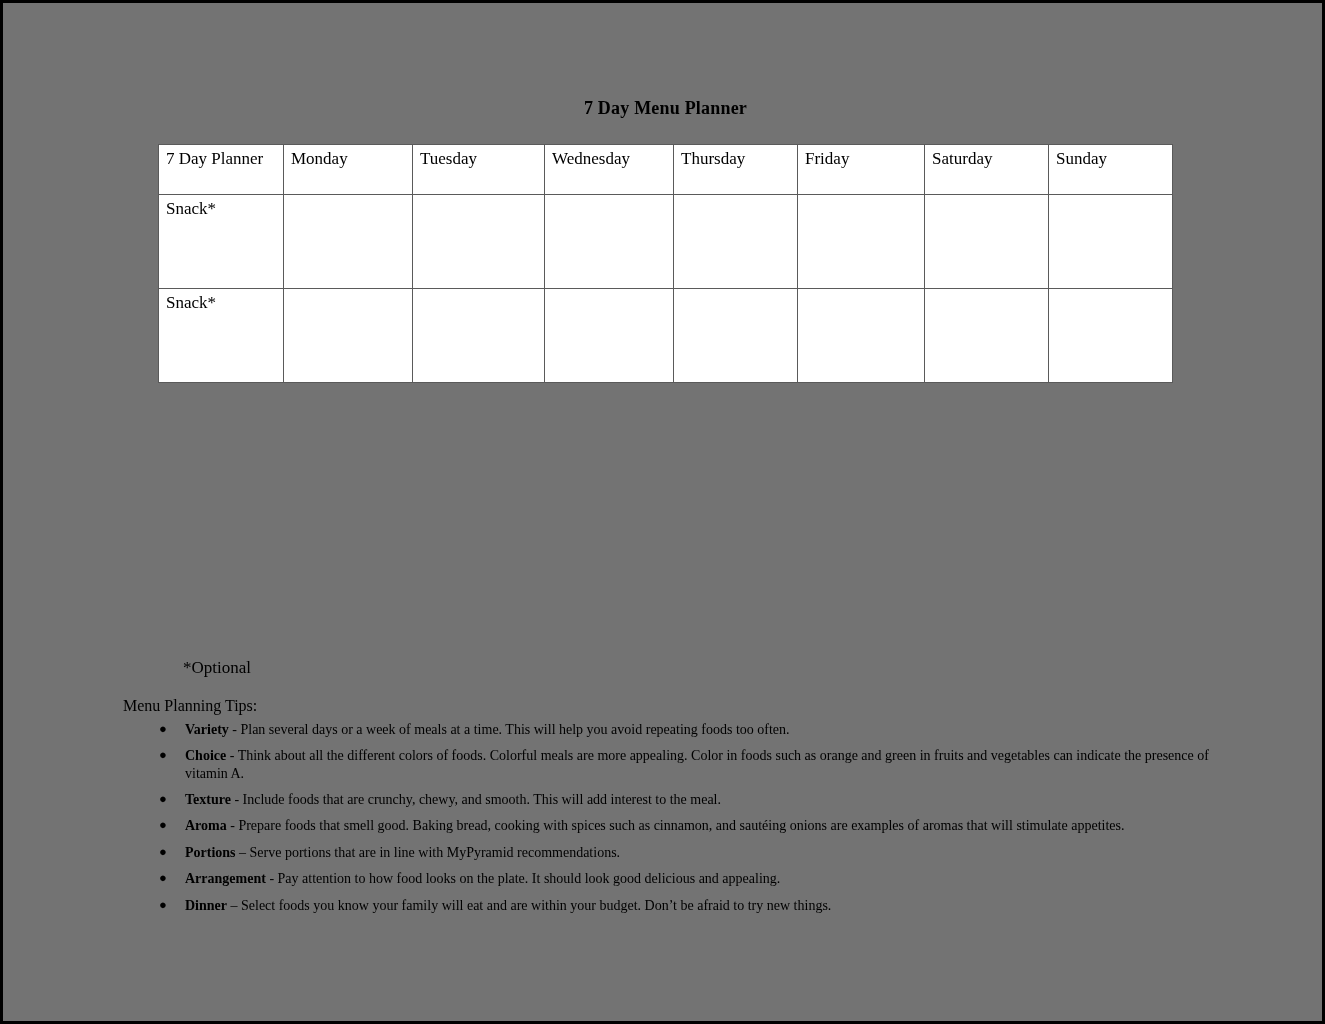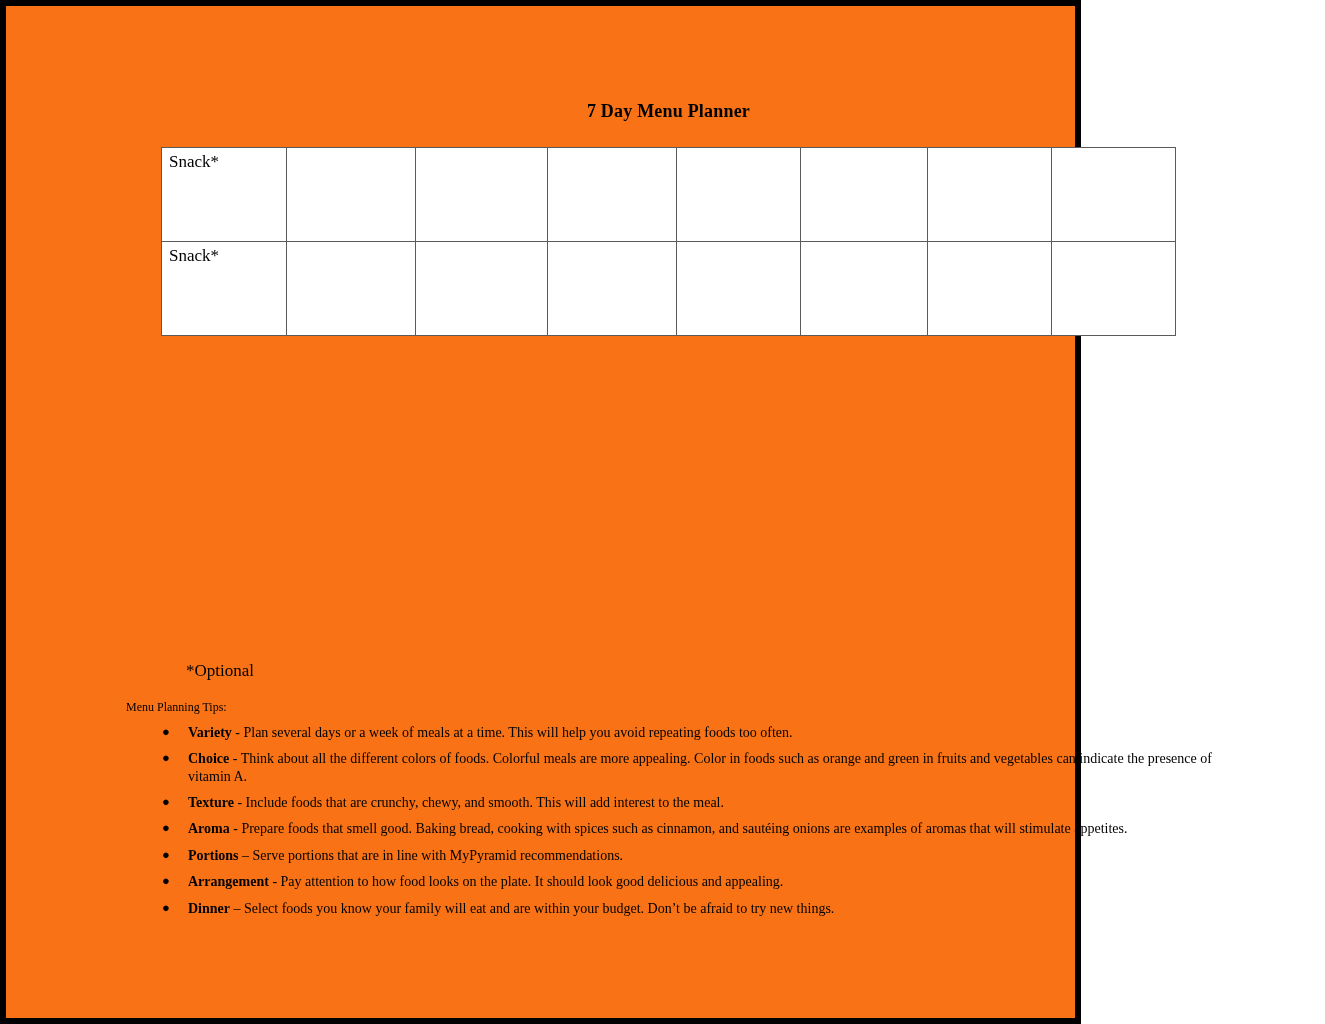--- a/index.html
+++ b/index.html
@@ -9,25 +9,25 @@
   body {
     width: 1325px;
     height: 1024px;
     background: #ffffff;
     font-family: "Liberation Serif", "DejaVu Serif", serif;
     color: #000000;
     overflow: hidden;
   }
   #page {
     position: relative;
-    width: 1081px;
+    width: 1325px;
     height: 1024px;
     box-sizing: border-box;
-    border: 6px solid #000000;
-    background: #f97316;
+    border: 3px solid #000000;
+    background: #737373;
   }
   
   #doc-title {
     position: absolute;
     left: 0;
     top: 95px;
     width: 1325px;
     text-align: center;
     font-size: 18px;
     font-weight: bold;
@@ -74,21 +74,21 @@
     left: 180px;
     top: 656px;
     font-size: 17px;
     line-height: 1.1;
   }
   
   #tips-heading {
     position: absolute;
     left: 120px;
     top: 694px;
-    font-size: 12px;
+    font-size: 16px;
   }
   #tips-list {
     position: absolute;
     left: 120px;
     top: 718px;
     width: 1090px;
     margin: 0;
     padding: 0;
     list-style: none;
   }
@@ -122,20 +122,30 @@
       <col class="c0">
         <col class="c1">
         <col class="c2">
         <col class="c3">
       <col class="c4">
         <col class="c5">
         <col class="c6">
         <col class="c7">
     </colgroup>
     <tbody id="planner-body">
+        <tr class="header-row">
+          <td class="corner">7 Day Planner</td>
+          <td class="dayhead">Monday</td>
+          <td class="dayhead">Tuesday</td>
+          <td class="dayhead">Wednesday</td>
+          <td class="dayhead">Thursday</td>
+          <td class="dayhead">Friday</td>
+          <td class="dayhead">Saturday</td>
+          <td class="dayhead">Sunday</td>
+        </tr>
         <tr class="body-row">
           <td class="rowlabel">Snack*</td>
           <td class="entrycell"></td>
           <td class="entrycell"></td>
           <td class="entrycell"></td>
           <td class="entrycell"></td>
           <td class="entrycell"></td>
           <td class="entrycell"></td>
           <td class="entrycell"></td>
         </tr>

